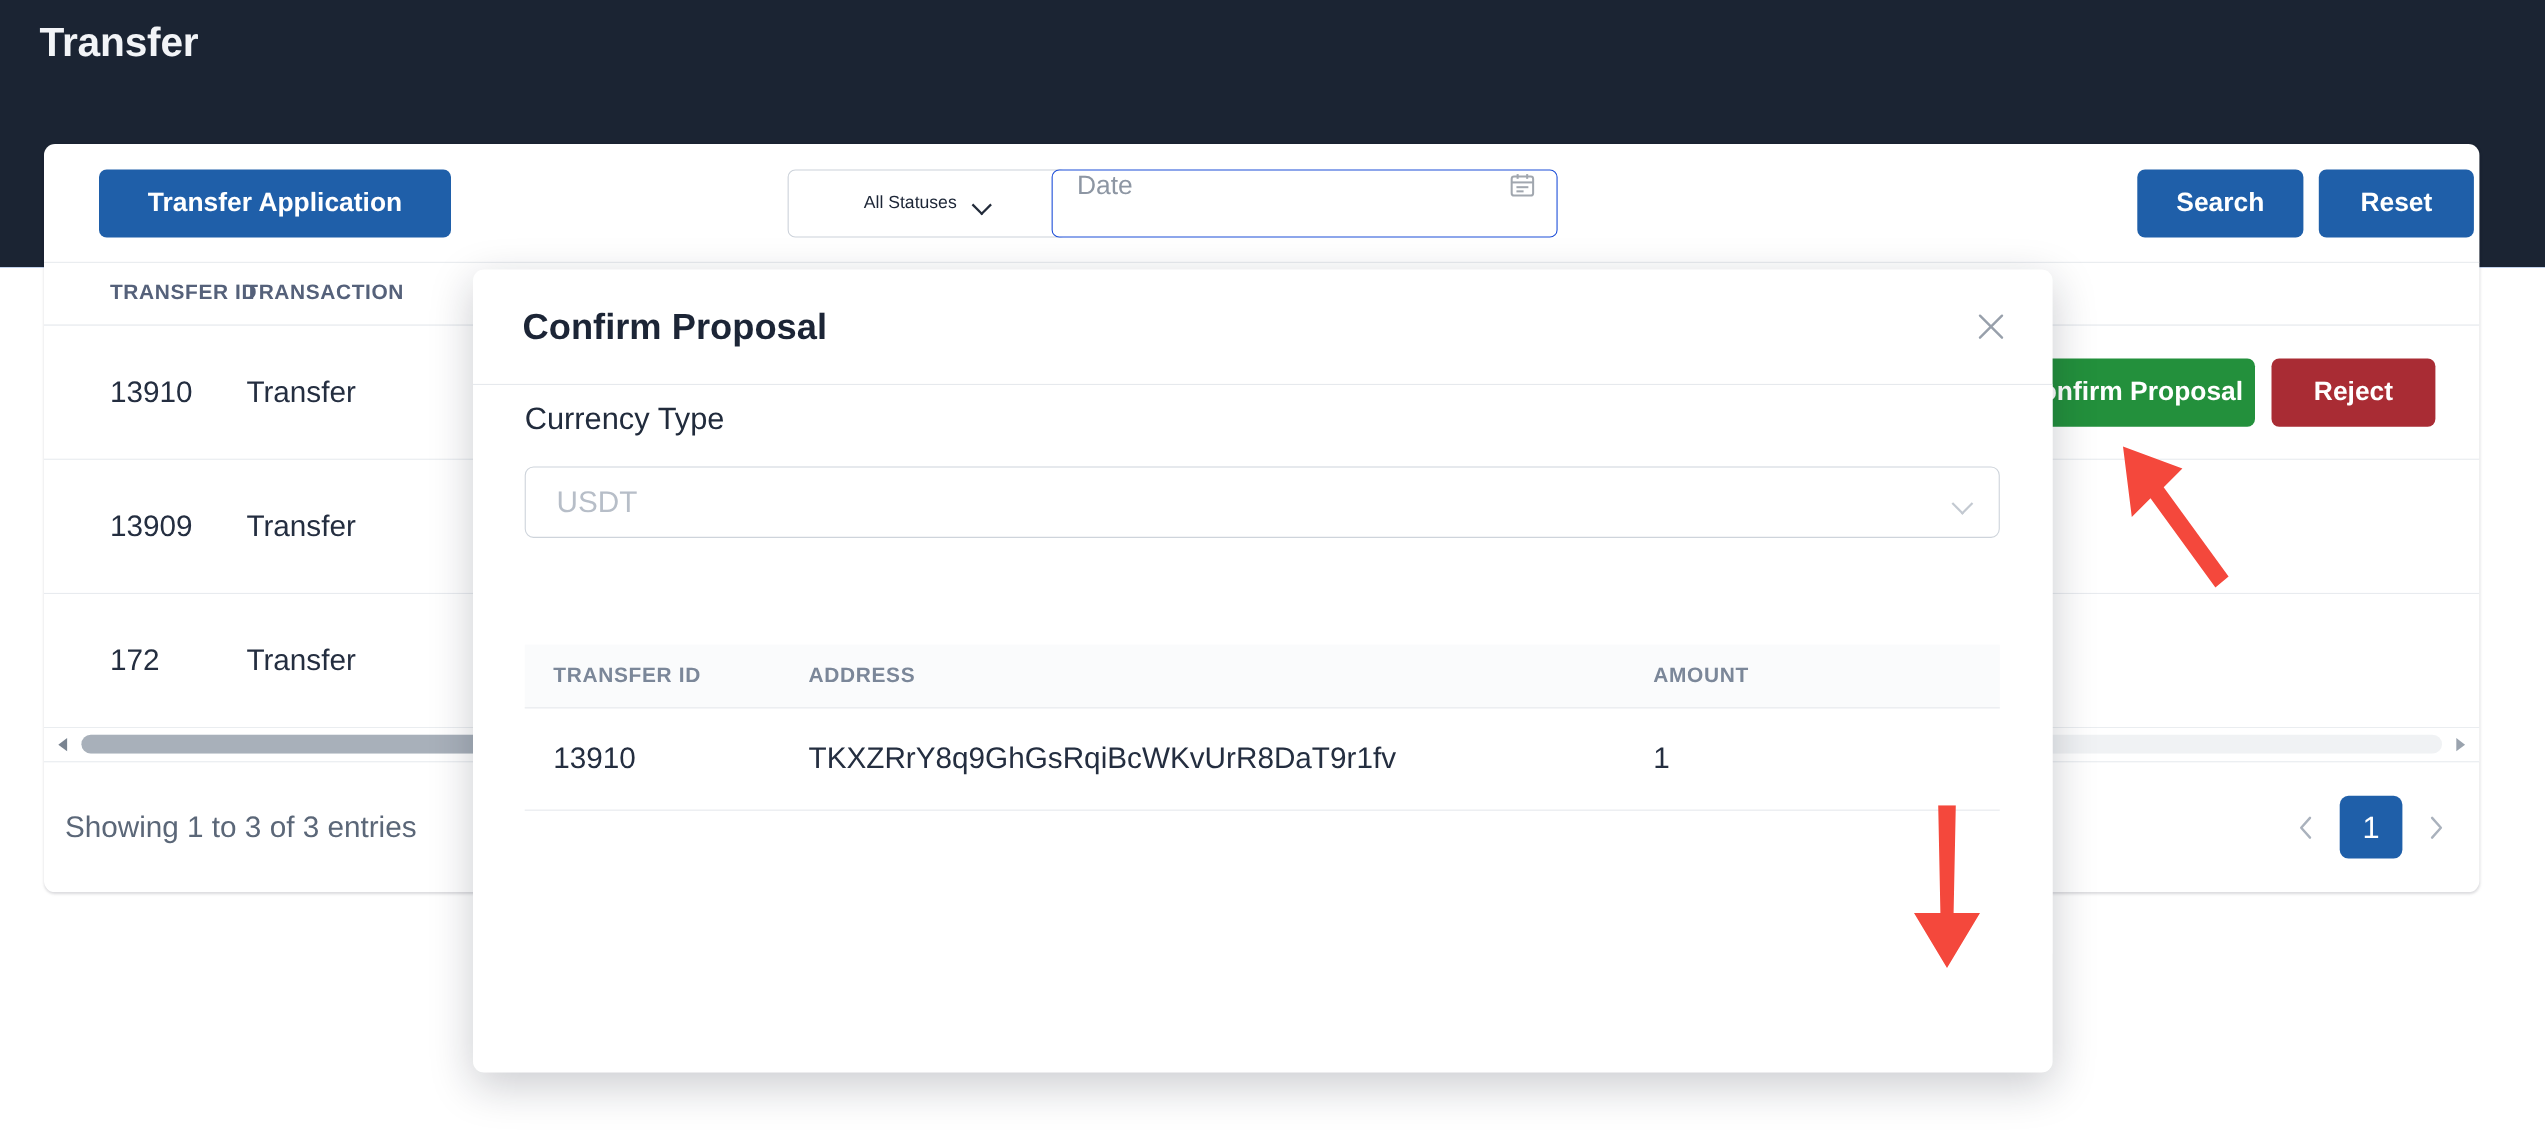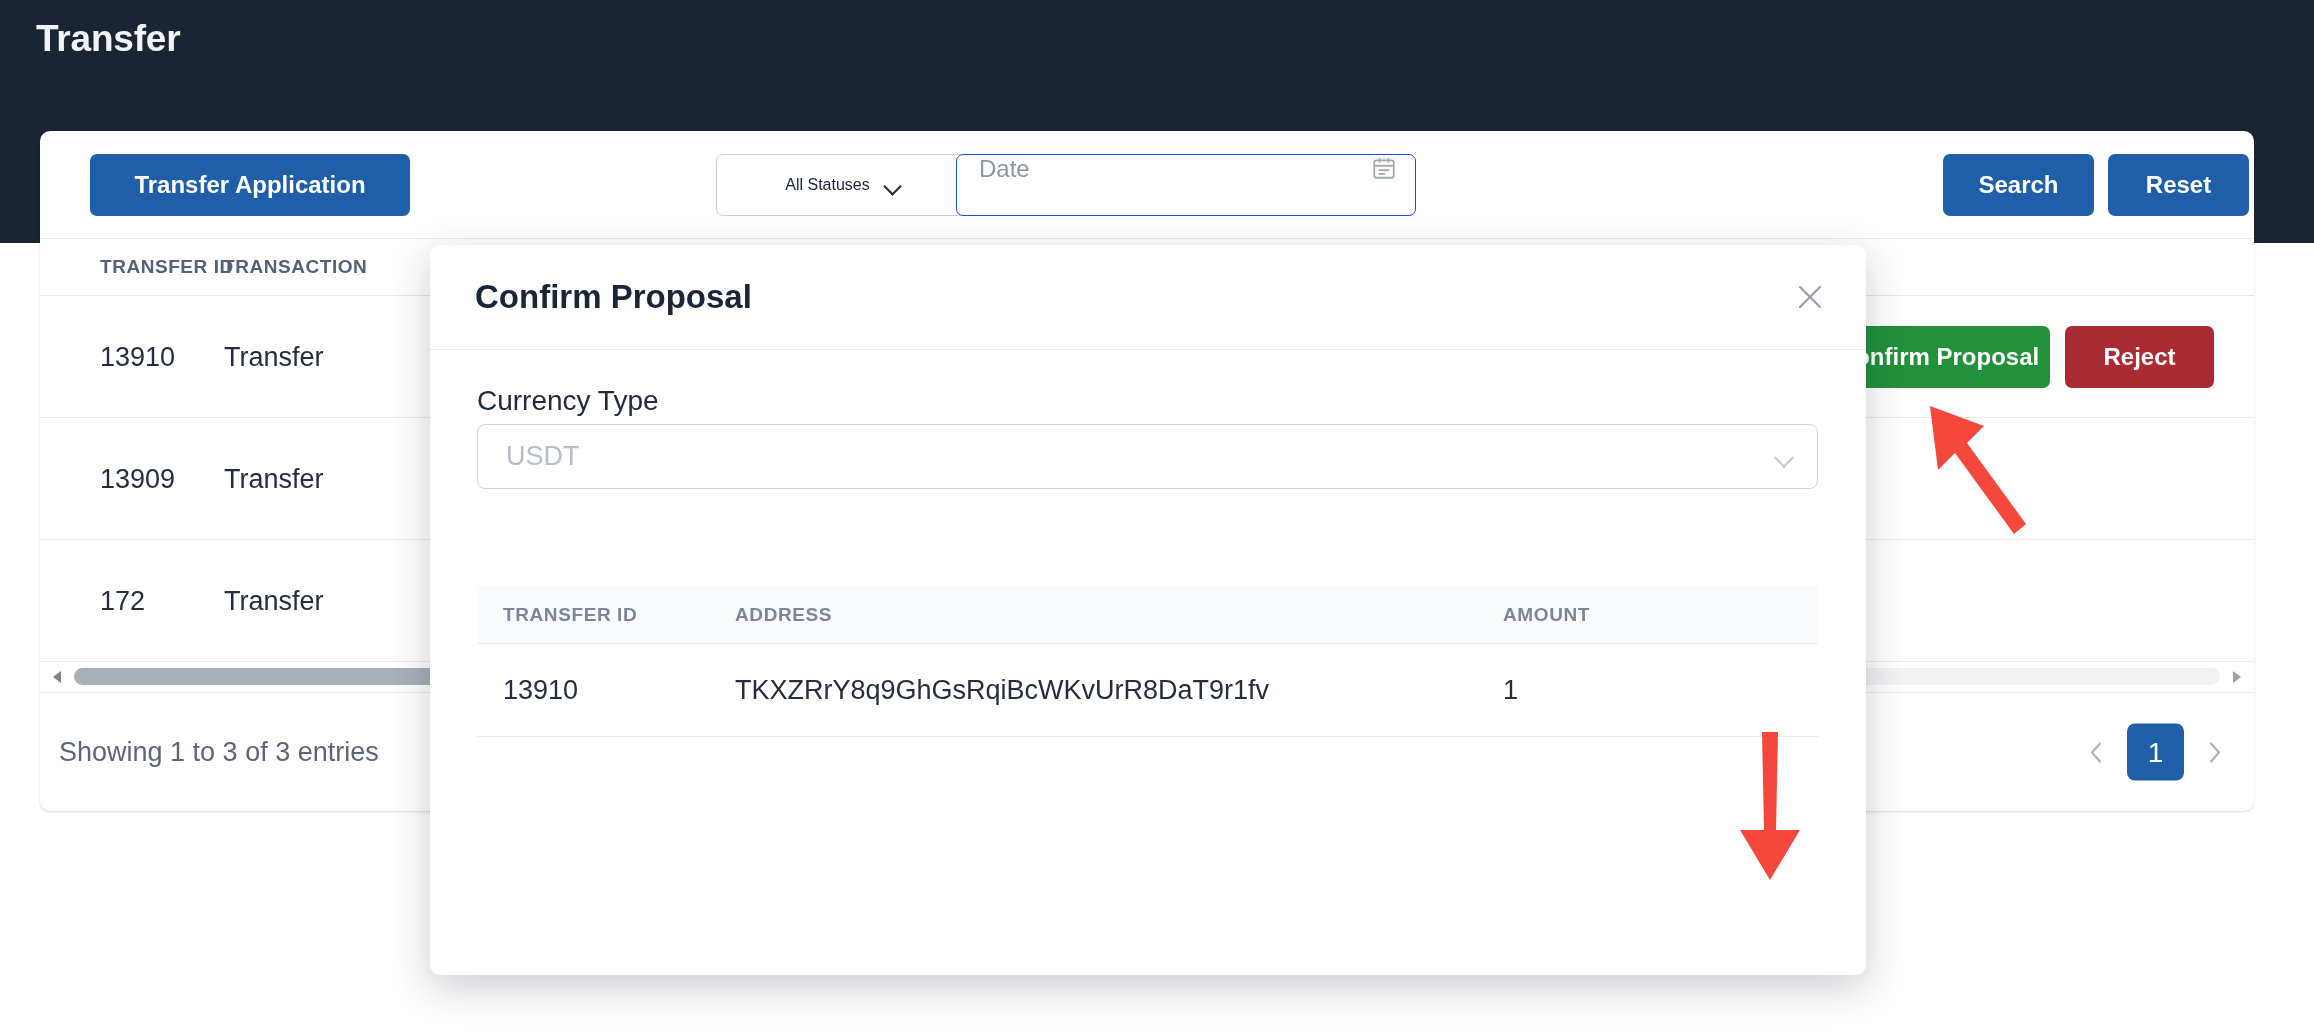--- a/index.html
+++ b/index.html
@@ -243,21 +243,21 @@
     display: flex; align-items: center; justify-content: center;
   }
   .modal-close svg { display: block; }
 
   .modal-body {
     position: absolute; left: 0; top: 105px;
     width: 1436px; height: 517px;
     background: #ffffff;
   }
   .field-label {
-    position: absolute; font-size: 28px; color: #212b3c; margin-top: 20px;
+    position: absolute; font-size: 28px; color: #212b3c;
   }
   .lbl-currency { left: 47px; top: 15px; }
   .currency-select {
     position: absolute; left: 47px; top: 74px;
     width: 1341px; height: 65px;
     background: #ffffff;
     border: 1px solid #ced4db;
     border-radius: 8px;
     display: flex; align-items: center;
     padding: 0 22px 0 28px;

